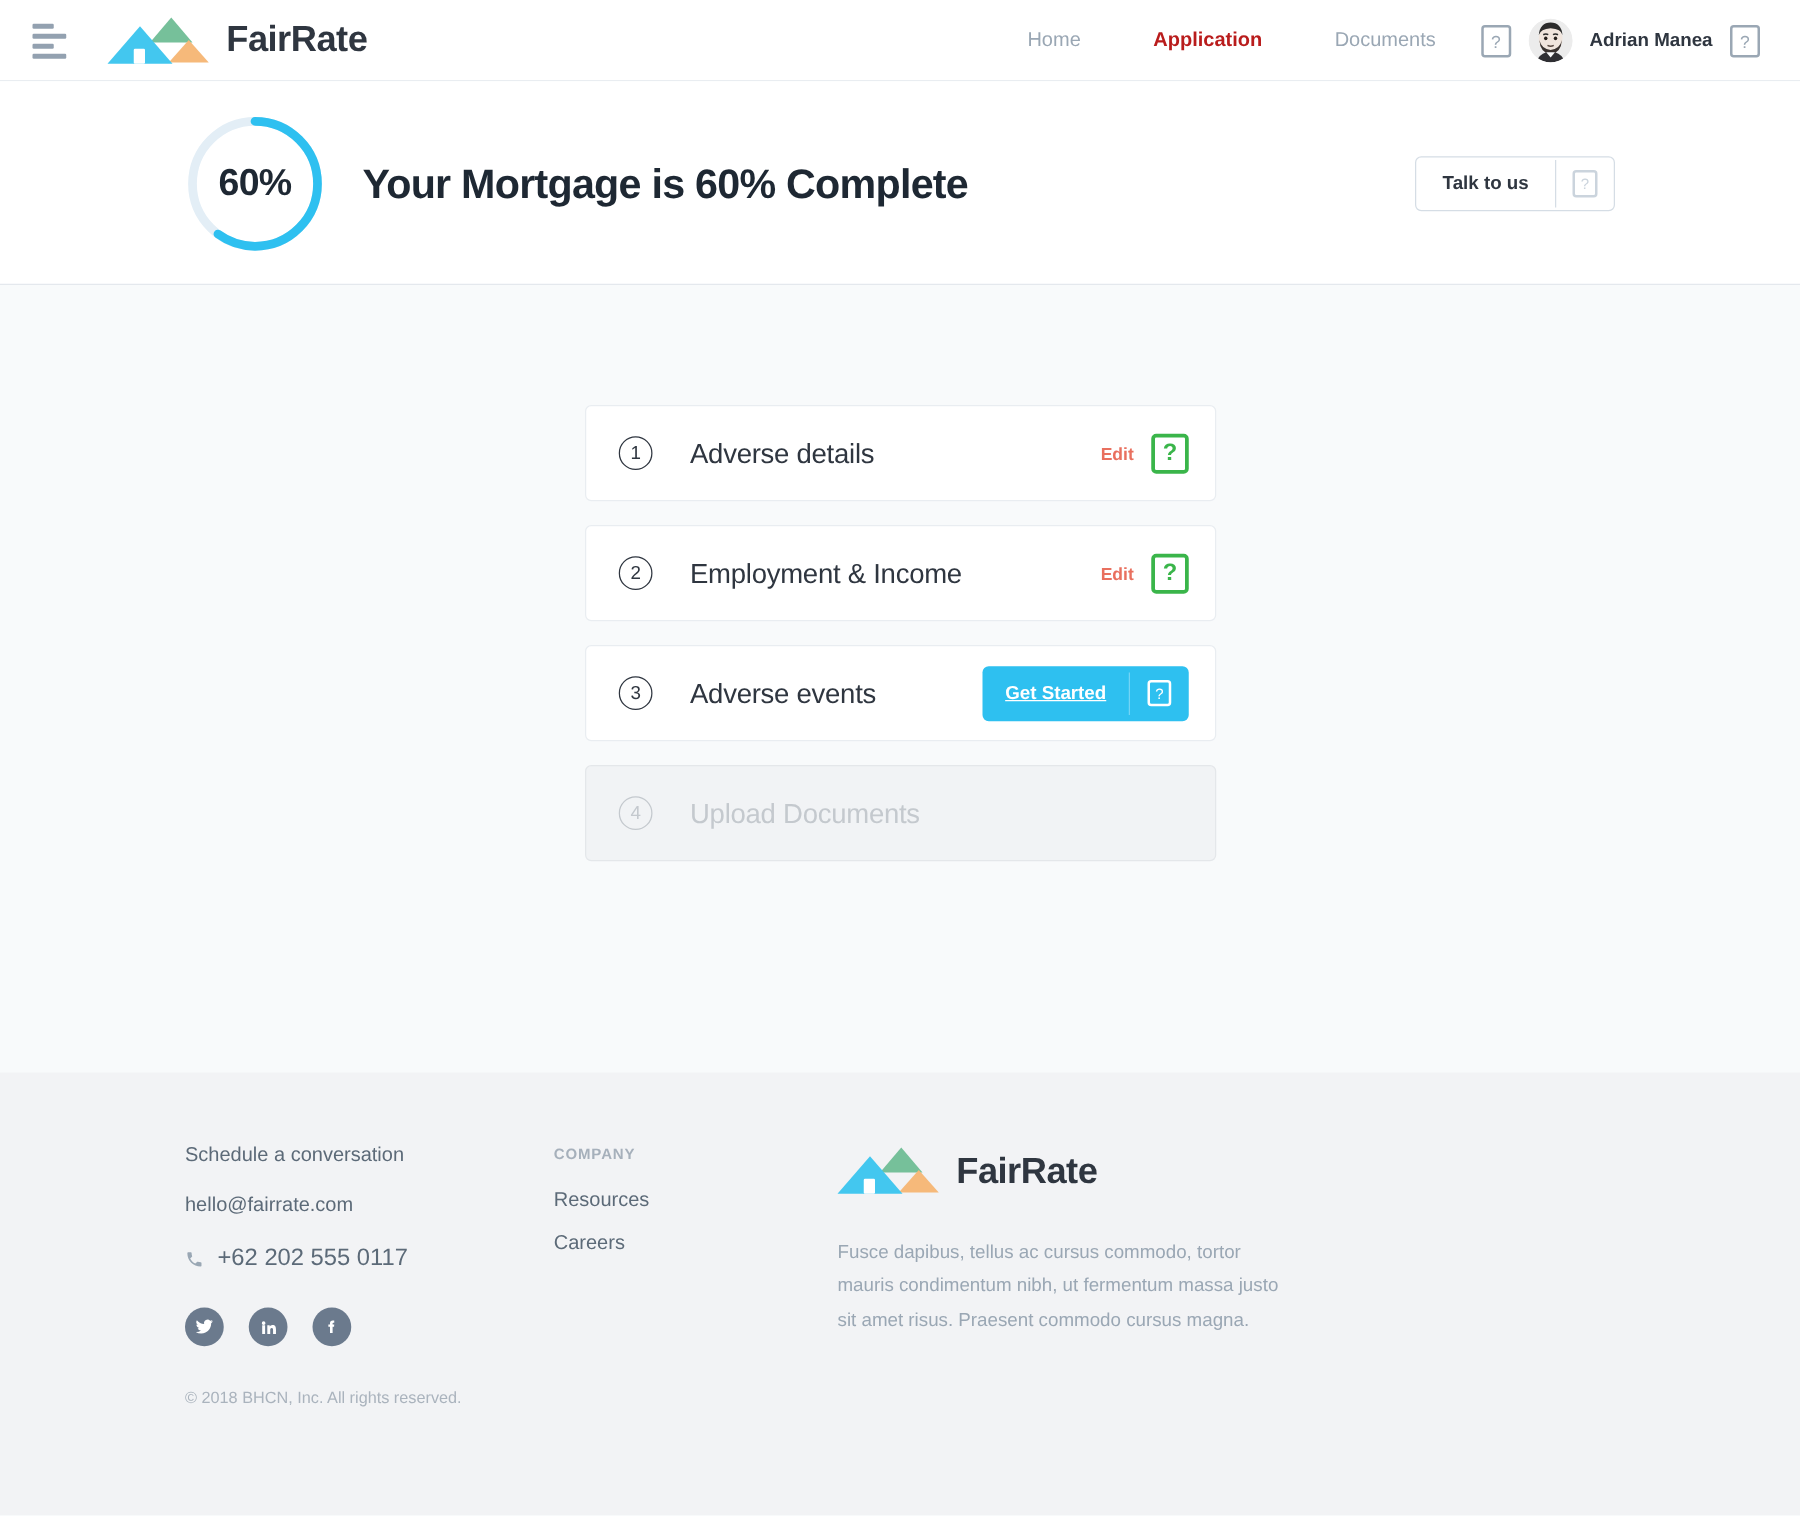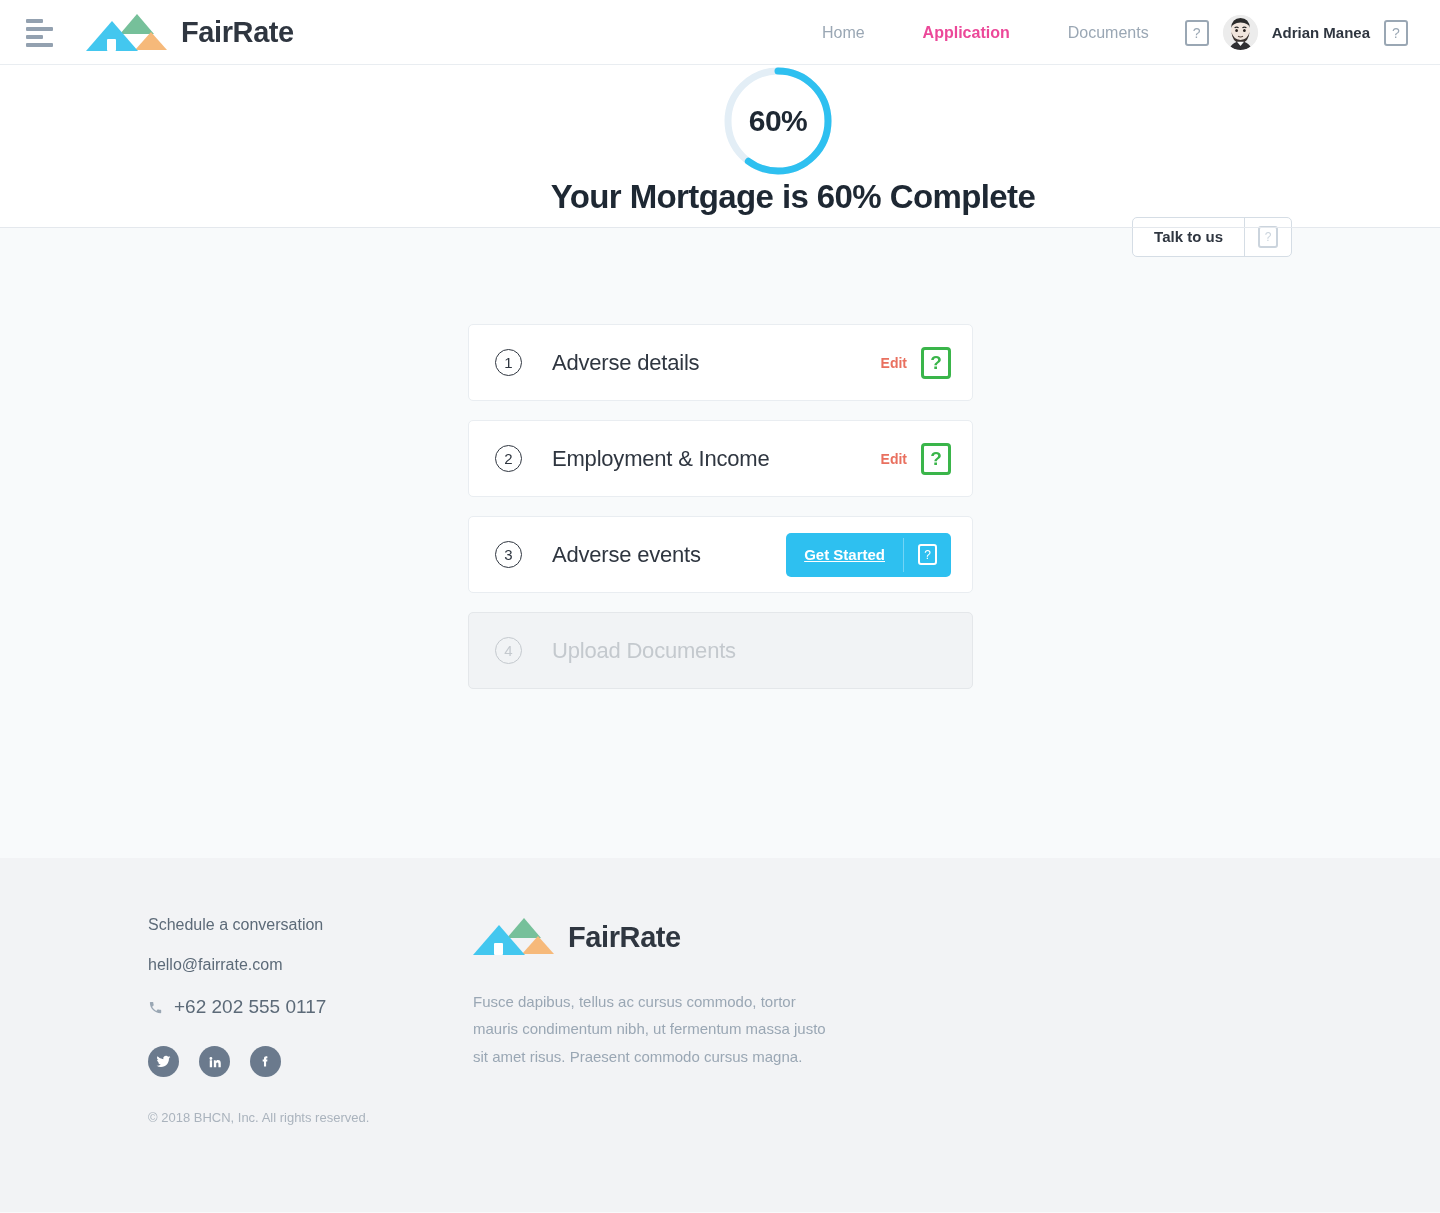--- a/index.html
+++ b/index.html
@@ -74,21 +74,21 @@
   }
 
   .nav { margin-left: auto; display: flex; align-items: center; }
   .nav-link {
     font-size: 16px;
     color: #9aa7b4;
     margin-right: 58px;
     cursor: pointer;
     white-space: nowrap;
   }
-  .nav-link.active { color: #ec4899; font-weight: bold; text-align: right; }
+  .nav-link.active { color: #b91c1c; font-weight: bold; text-align: right; }
   .nav-link:last-of-type { margin-right: 36px; }
 
   .qbox {
     width: 24px; height: 26px;
     border: 2px solid #9aa7b4;
     border-radius: 3px;
     color: #9aa7b4;
     font-size: 14px;
     display: flex; align-items: center; justify-content: center;
     cursor: pointer;
@@ -105,21 +105,20 @@
   .user-name { font-size: 15px; font-weight: bold; color: #2f3640; white-space: nowrap; }
 
   
   .hero {
     height: 163px;
     background: #ffffff;
     display: flex;
     align-items: center;
     padding: 0 32px 0 148px;
     position: relative;
-    flex-direction: column;
   }
   .hero:after {
     content: "";
     position: absolute;
     left: 0; right: 0; bottom: 0;
     height: 1px;
     background: #e4e8ed;
   }
   .ring-wrap { position: relative; width: 112px; height: 112px; flex: none; }
   .ring-wrap svg { display: block; }
@@ -420,20 +419,25 @@
             </svg>
         </span>
         <span class="social">
           <svg width="13" height="13" viewBox="0 0 24 24">
               <path d="M15.5 8.5h-2.4V7c0-.8.2-1.2 1.3-1.2h1.1V2.6c-.2 0-1.2-.1-2.3-.1-2.4 0-4 1.4-4 4.1v1.9H6.8v3.3h2.4V21h3.9v-9.2h2.1l.3-3.3z"></path>
             </svg>
         </span>
       </div>
     </div>
 
+    <div class="f-col">
+      <div class="f-head">COMPANY</div>
+      <div class="f-link">Resources</div>
+      <div class="f-link">Careers</div>
+    </div>
 
 
     <div class="f-brand">
       <div class="f-brand-row">
         <div class="logo-mark">
           <span class="tri tri-green"></span>
           <span class="tri tri-orange"></span>
           <span class="tri tri-cyan"></span>
           <span class="door"></span>
         </div>

